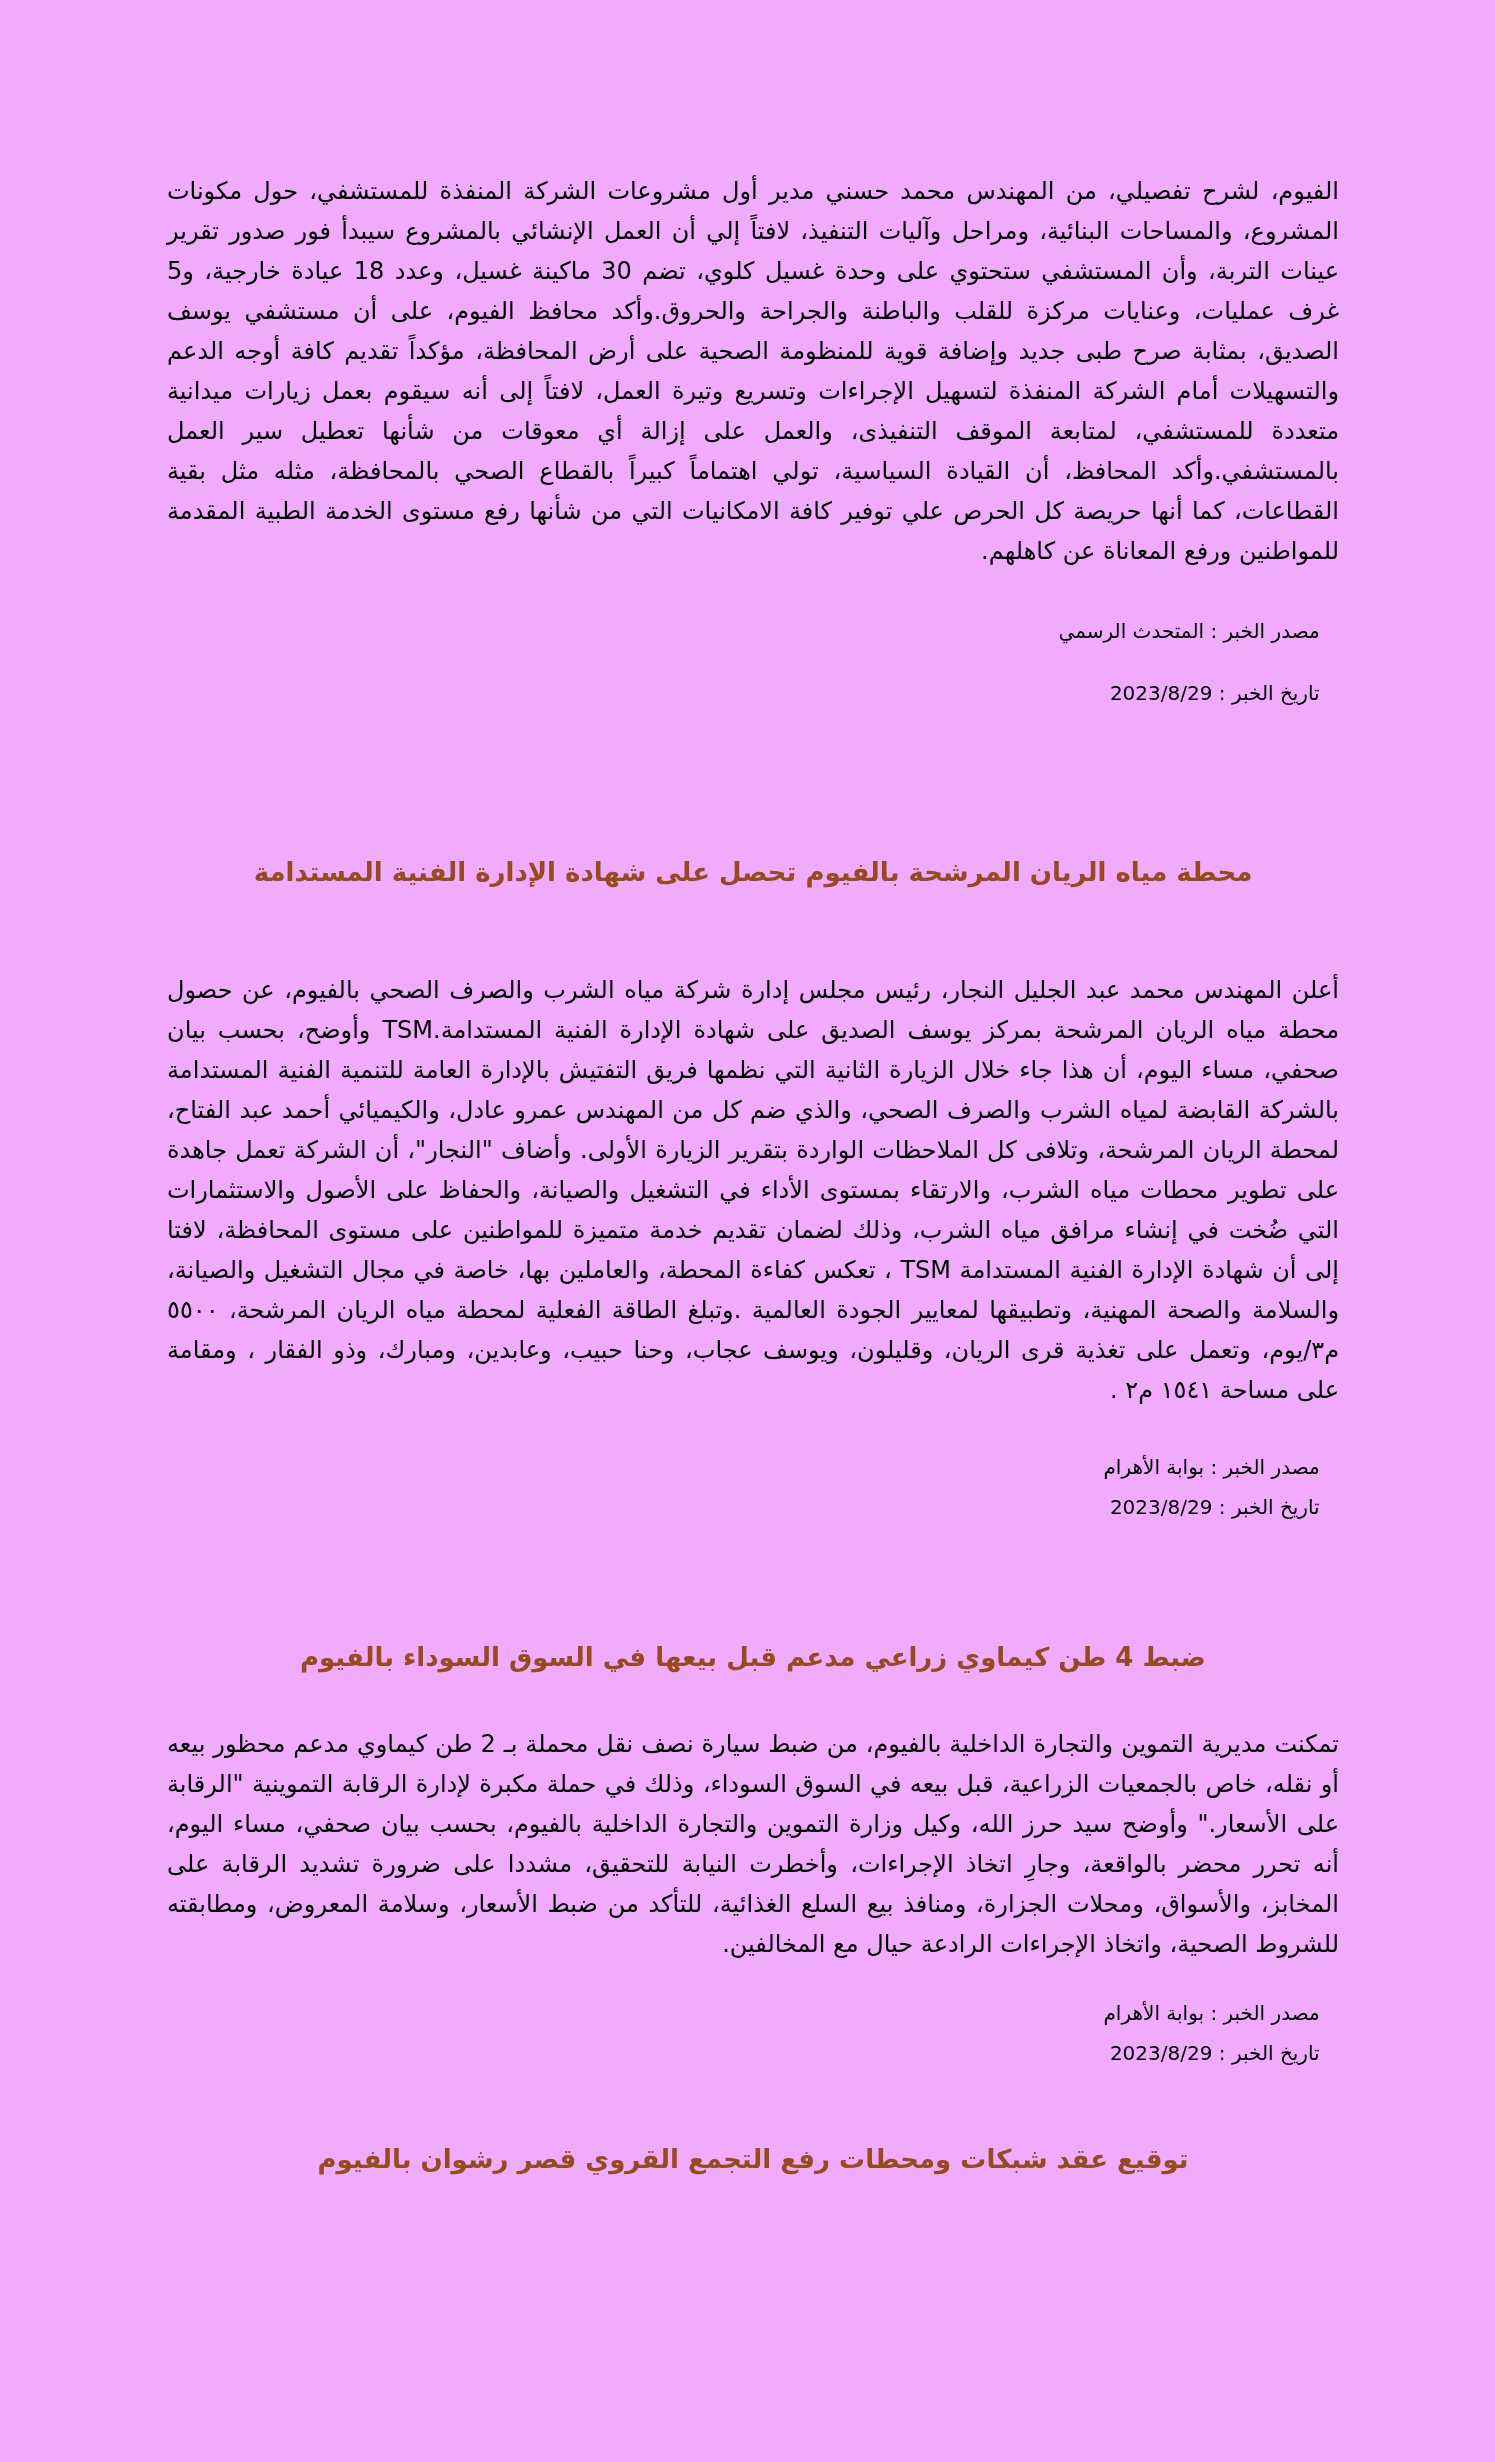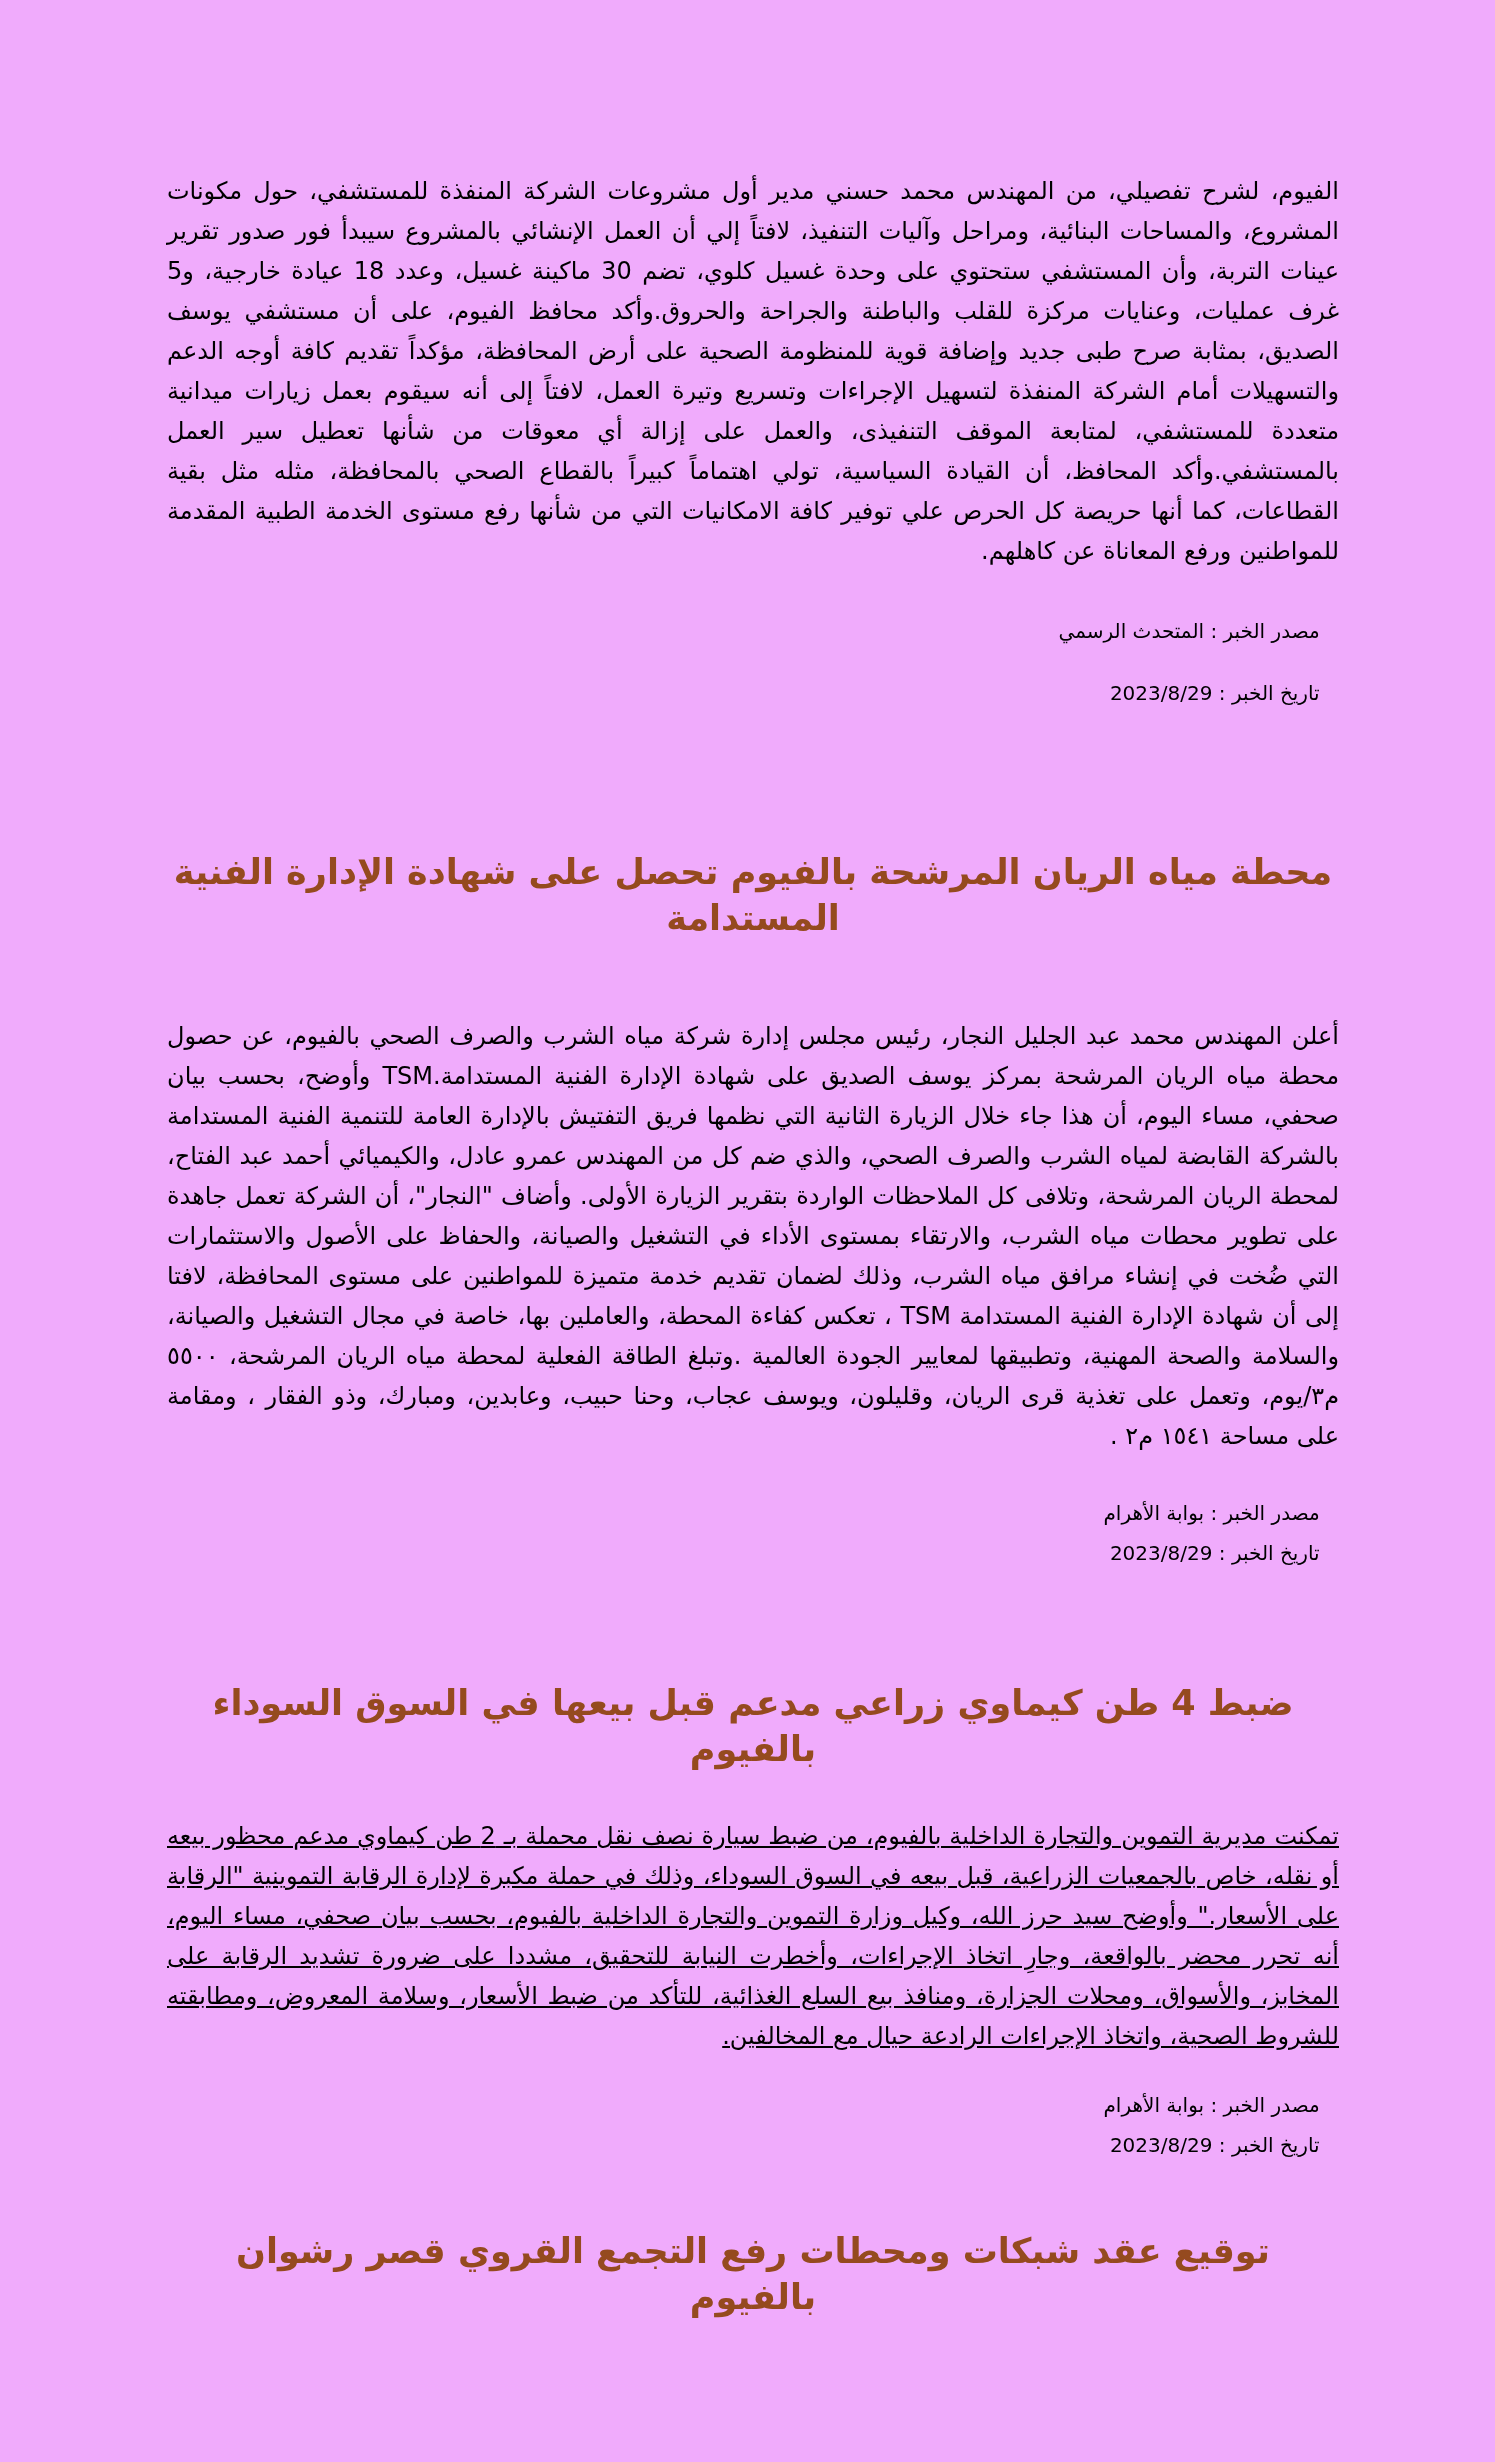--- a/index.html
+++ b/index.html
@@ -22,38 +22,38 @@
   }
   .body-text {
     font-size: 24px;
     line-height: 40px;
     text-align: justify;
     margin: 0;
     color: #000000;
   }
   .body-text.p1 { margin-top: 171px; }
   .body-text.p2 { margin-top: 75px; }
-  .body-text.p3 { margin-top: 44px; text-decoration: underline; }
+  .body-text.p3 { margin-top: 44px; }
 
   .meta-line {
     font-size: 20px;
     line-height: 40px;
     text-align: right;
     margin: 0 19.3px 0 0; 
     color: #000000;
   }
   .meta-line.m1-src  { margin-top: 40px; }
   .meta-line.m1-date { margin-top: 22px; }
   .meta-line.m2-src  { margin-top: 37px; }
   .meta-line.m2-date { margin-top: 0; }
   .meta-line.m3-src  { margin-top: 29px; }
   .meta-line.m3-date { margin-top: 0; }
 
   .article-heading {
-    font-size: 35px;
+    font-size: 26px;
     line-height: 46px;
     font-weight: bold;
     text-align: center;
     color: #954A1F;
     margin: 0;
   }
   .article-heading.h2 { margin-top: 136px; }
   .article-heading.h3 { margin-top: 107px; }
   .article-heading.h4 { margin-top: 63px; }
 </style>

